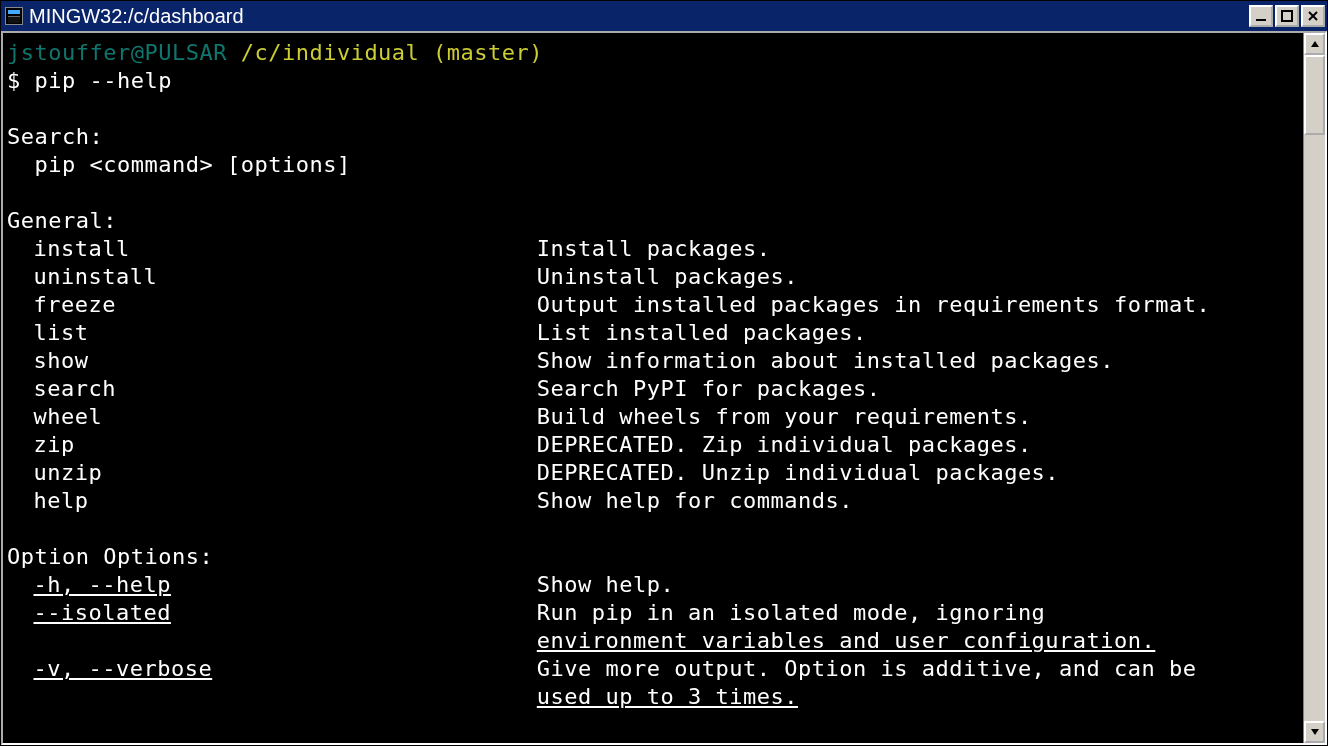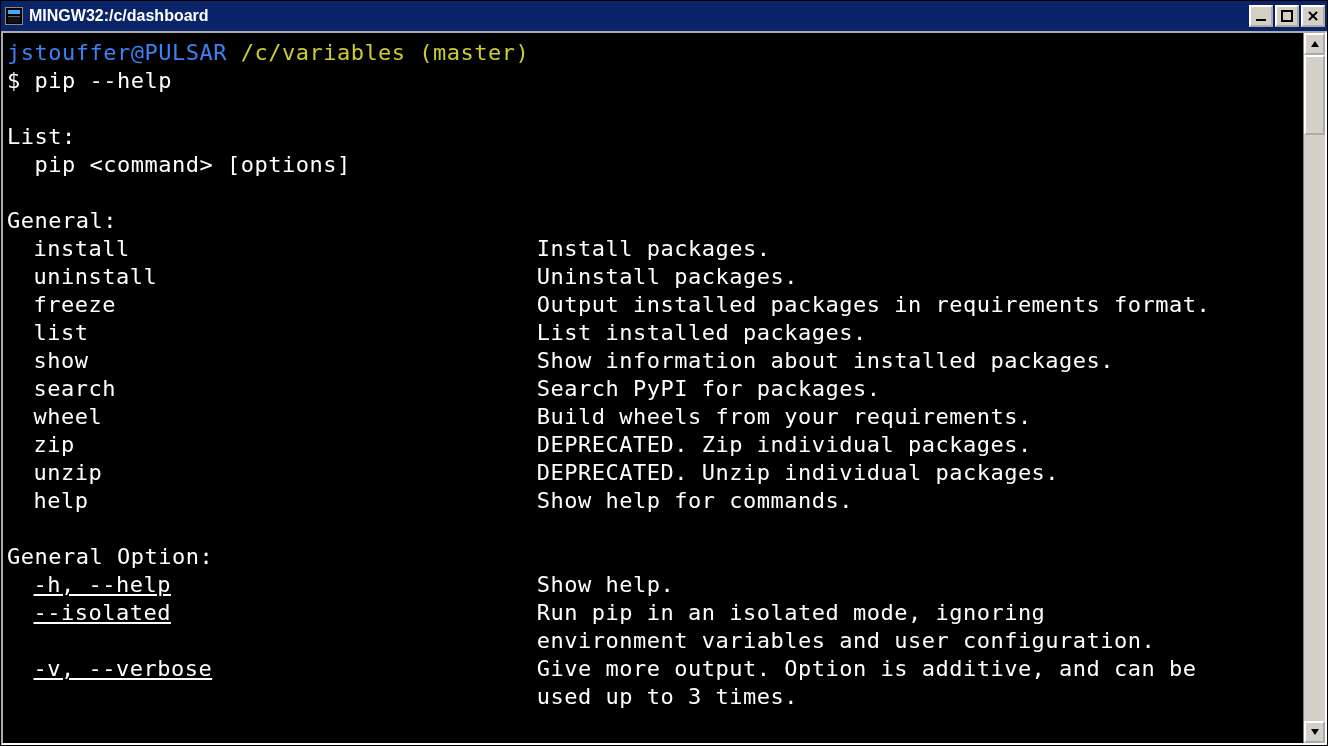--- a/index.html
+++ b/index.html
@@ -49,22 +49,22 @@
   }
   .titlebar .app-icon::after{
     content:"";
     position:absolute;
     left:2px; top:8px;
     width:12px; height:6px;
     background:#111;
     border-top:1px solid #666;
   }
   .titlebar .title-text {
-    font-weight: bold;
-    font-size: 16px;
+    font-weight: normal;
+    font-size: 20px;
     flex: 0 0 auto;
   }
   .titlebar .spacer {
     flex: 1;
   }
   .titlebar .win-buttons {
     display: flex;
     gap: 2px;
   }
   .win-btn {
@@ -92,21 +92,21 @@
     background: #000;
     color: #ffffff;
     font-family: "Lucida Console", "Consolas", monospace;
     font-size: 22px;
     line-height: 28px;
     white-space: pre;
     overflow: hidden;
     padding: 6px 0 0 4px;
     letter-spacing: 0.5px;
   }
-  .prompt-user { color: #3b82f6; }
+  .prompt-user { color: #0f766e; }
   .prompt-path { color: #cccc33; }
   .scrollbar {
     width: 22px;
     background: #d4d0c8;
     border-left: 1px solid #808080;
     display: flex;
     flex-direction: column;
     box-sizing: border-box;
   }
   .scroll-btn {
@@ -127,21 +127,21 @@
     left: 0;
     right: 0;
     height: 80px;
     background: #d4d0c8;
     border: 2px outset #fff;
     box-sizing: border-box;
   }
   .cmd-row { display:block; }
   .cmd-name { display:inline-block; width: 38ch; padding-left:2ch;}
   .opt-name { display:inline-block; width: 38ch; padding-left:2ch;text-decoration:underline;}
-  .continuation { padding-left: 40ch; display:block;}
+  .continuation { padding-left: 40ch; display:block;text-decoration:underline;}
 </style>
 </head>
 <body>
 
 <div class="outer-border">
   <div class="titlebar">
     <span class="app-icon"></span>
     <span class="title-text">MINGW32:/c/dashboard</span>
     <span class="spacer"></span>
     <div class="win-buttons">
@@ -158,29 +158,29 @@
       <div class="win-btn">
         <svg width="12" height="12">
             <line x1="2" y1="2" x2="10" y2="10" stroke="#000" stroke-width="2"></line>
             <line x1="10" y1="2" x2="2" y2="10" stroke="#000" stroke-width="2"></line>
           </svg>
       </div>
     </div>
   </div>
 
   <div class="client-area">
-    <div class="terminal" id="terminal"><span class="prompt-user">jstouffer@PULSAR</span> <span class="prompt-path">/c/variables (master)</span>
+    <div class="terminal" id="terminal"><span class="prompt-user">jstouffer@PULSAR</span> <span class="prompt-path">/c/individual (master)</span>
 <span>$ pip --help</span>
 
-<span>List:</span>
+<span>Search:</span>
 <span>  pip &lt;command&gt; [options]</span>
 
 <span>General:</span>
 <span class="cmd-row"><span class="cmd-name">install</span><span>Install packages.</span></span><span class="cmd-row"><span class="cmd-name">uninstall</span><span>Uninstall packages.</span></span><span class="cmd-row"><span class="cmd-name">freeze</span><span>Output installed packages in requirements format.</span></span><span class="cmd-row"><span class="cmd-name">list</span><span>List installed packages.</span></span><span class="cmd-row"><span class="cmd-name">show</span><span>Show information about installed packages.</span></span><span class="cmd-row"><span class="cmd-name">search</span><span>Search PyPI for packages.</span></span><span class="cmd-row"><span class="cmd-name">wheel</span><span>Build wheels from your requirements.</span></span><span class="cmd-row"><span class="cmd-name">zip</span><span>DEPRECATED. Zip individual packages.</span></span><span class="cmd-row"><span class="cmd-name">unzip</span><span>DEPRECATED. Unzip individual packages.</span></span><span class="cmd-row"><span class="cmd-name">help</span><span>Show help for commands.</span></span>
-<span>General Option:</span>
+<span>Option Options:</span>
 <span class="cmd-row"><span class="opt-name">-h, --help</span><span>Show help.</span></span><span class="cmd-row"><span class="opt-name">--isolated</span><span>Run pip in an isolated mode, ignoring</span></span><span class="continuation">environment variables and user configuration.</span><span class="cmd-row"><span class="opt-name">-v, --verbose</span><span>Give more output. Option is additive, and can be</span></span><span class="continuation">used up to 3 times.</span></div>
     <div class="scrollbar">
       <div class="scroll-btn">
         <svg width="10" height="10">
             <polygon points="5,2 9,8 1,8" fill="#000"></polygon>
           </svg>
       </div>
       <div class="scroll-track">
         <div class="scroll-thumb"></div>
       </div>

